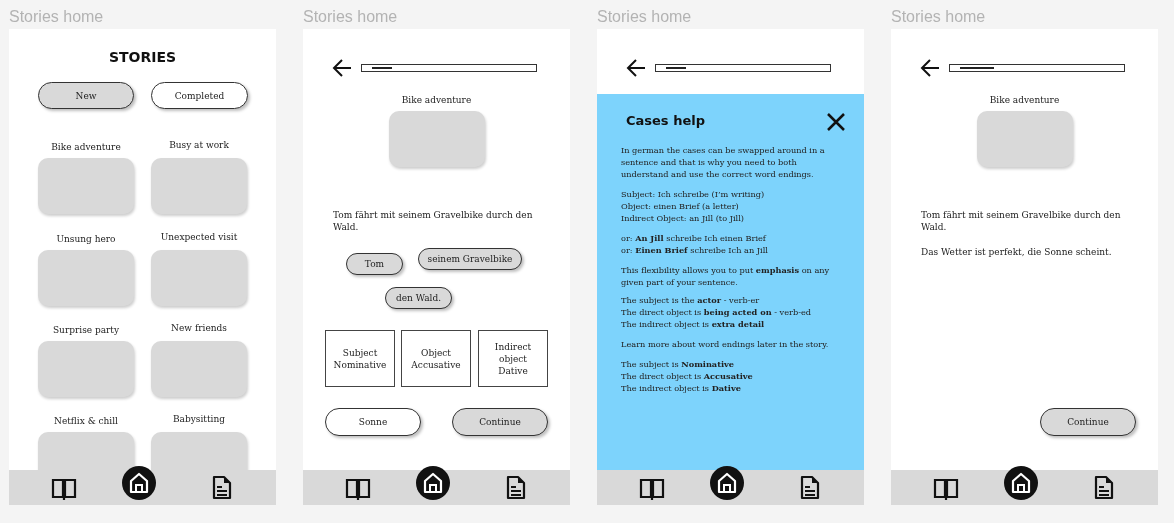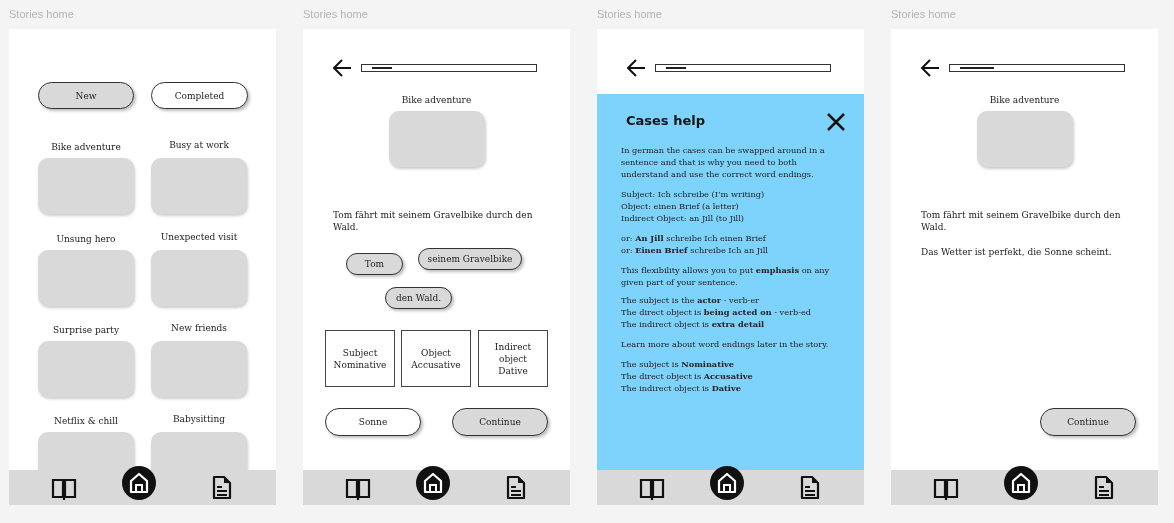--- a/index.html
+++ b/index.html
@@ -5,21 +5,21 @@
   * { box-sizing: border-box; margin: 0; padding: 0; }
   body {
     width: 1174px; height: 523px; background: #f4f4f4;
     position: relative; overflow: hidden;
     font-family: "DejaVu Serif", serif;
     color: #222;
   }
   .frame-label {
     position: absolute; top: 8px;
     font-family: "Liberation Sans", sans-serif;
-    font-size: 11px; color: #b3b3b3;
+    font-size: 16px; color: #b3b3b3;
   }
   .frame {
     position: absolute; top: 29px; width: 267px; height: 476px;
     background: #fff; overflow: hidden;
   }
   .nav {
     position: absolute; left: 0; bottom: 0; width: 100%; height: 35px;
     background: #d9d9d9;
   }
   .nav .ic { position: absolute; }
@@ -74,20 +74,21 @@
   .help-close { position: absolute; left: 228px; top: 17px; width: 22px; height: 22px; cursor: pointer; }
   .help-body { position: absolute; left: 24px; top: 50px; width: 220px; font-size: 8.2px; line-height: 12px; color: #222; }
   .help-body p { margin-bottom: 8px; }
   .help-body b { font-weight: bold; }
 </style>
 </head>
 <body>
 
 <div class="frame-label" style="left:9px">Stories home</div>
 <div class="frame" style="left:9px">
+  <div class="title-stories">STORIES</div>
   <div class="pill gray" style="left:29px;top:53px;width:96px;height:27px">New</div>
   <div class="pill" style="left:142px;top:53px;width:97px;height:27px">Completed</div>
 
   <div class="card-label" style="left:29px;top:113px">Bike adventure</div>
   <div class="card" style="left:29px;top:129px"></div>
   <div class="card-label" style="left:142px;top:111px">Busy at work</div>
   <div class="card" style="left:142px;top:129px"></div>
 
   <div class="card-label" style="left:29px;top:205px">Unsung hero</div>
   <div class="card" style="left:29px;top:221px"></div>

